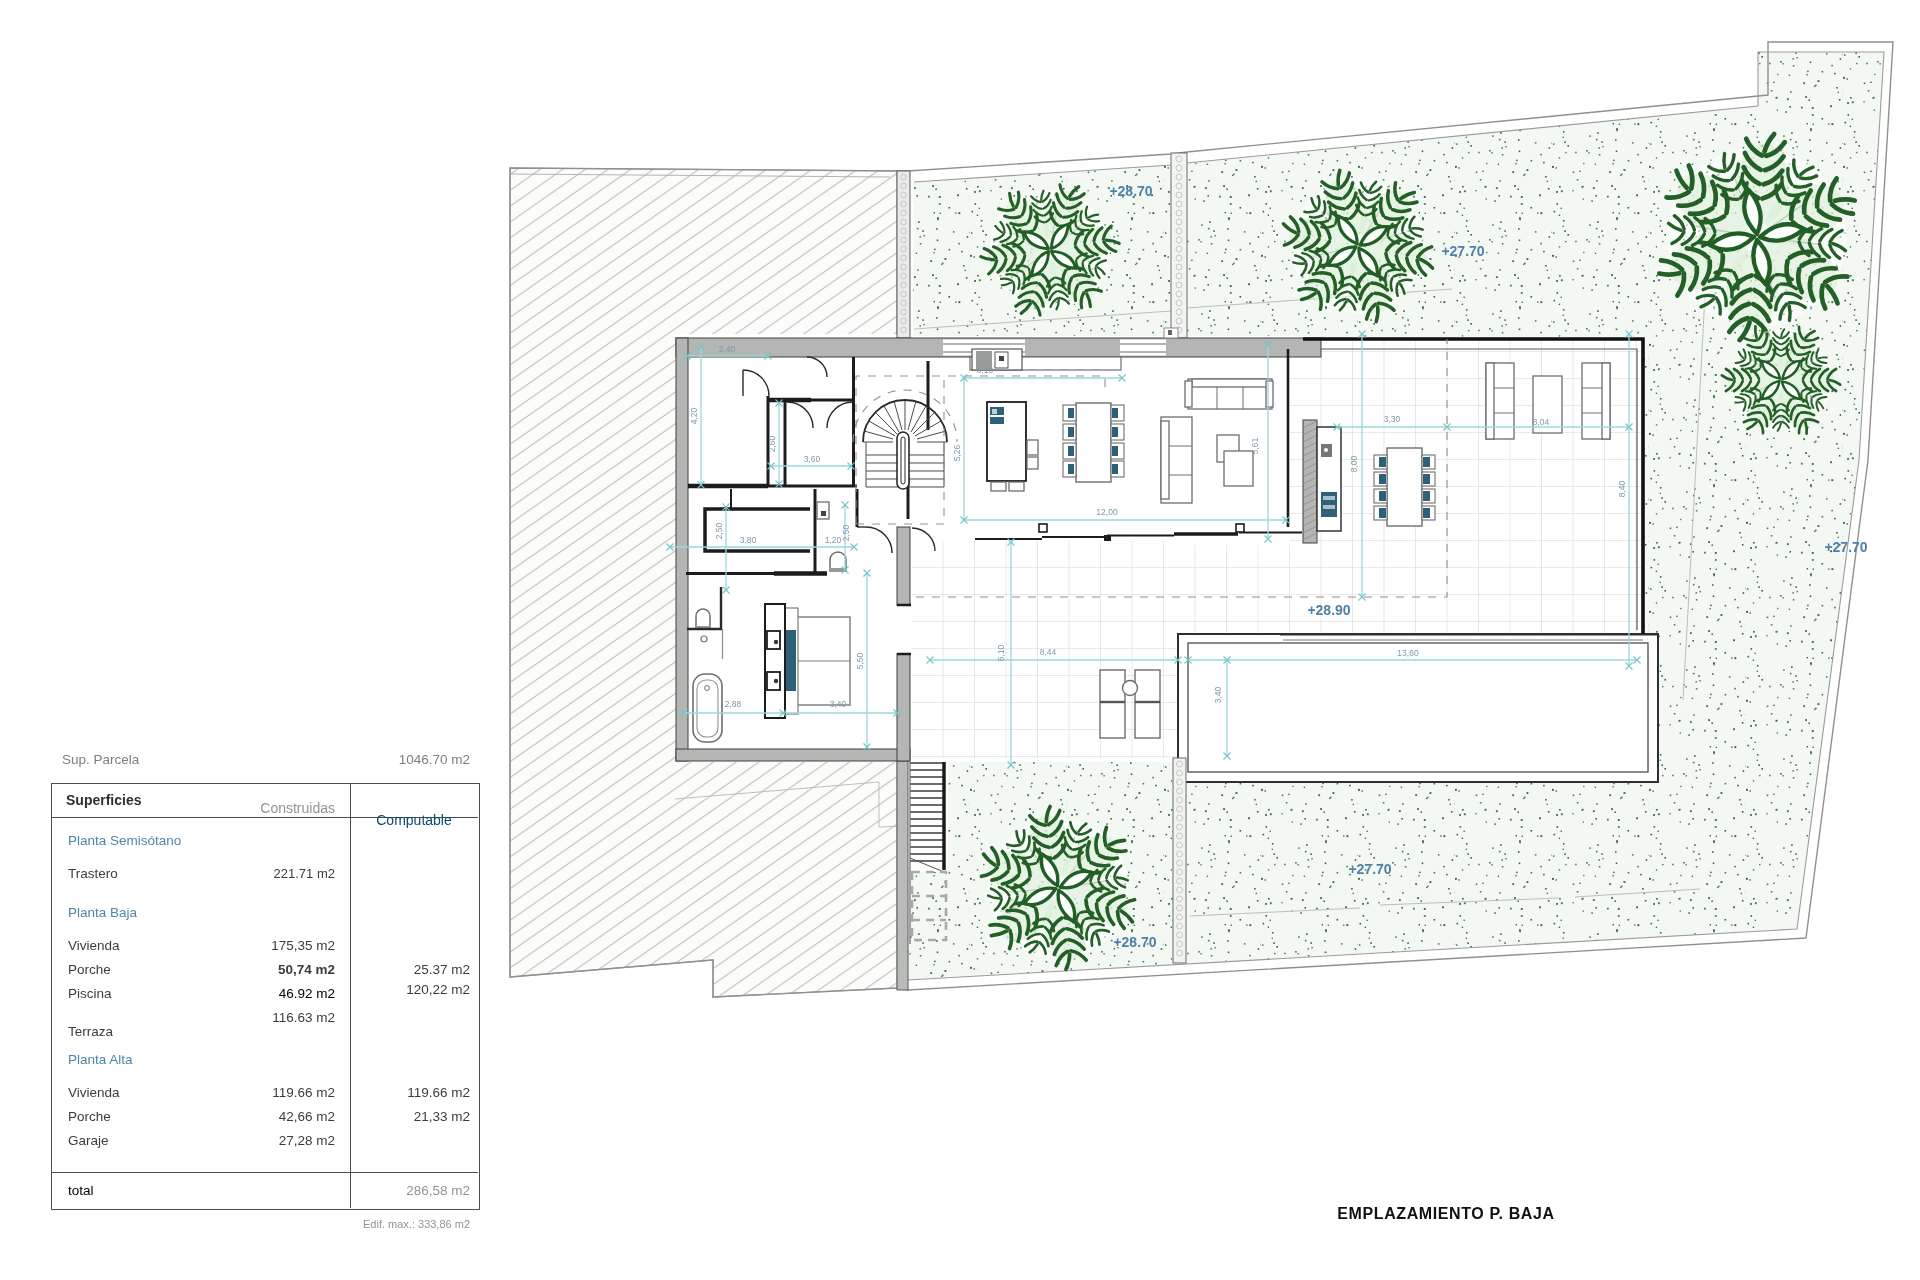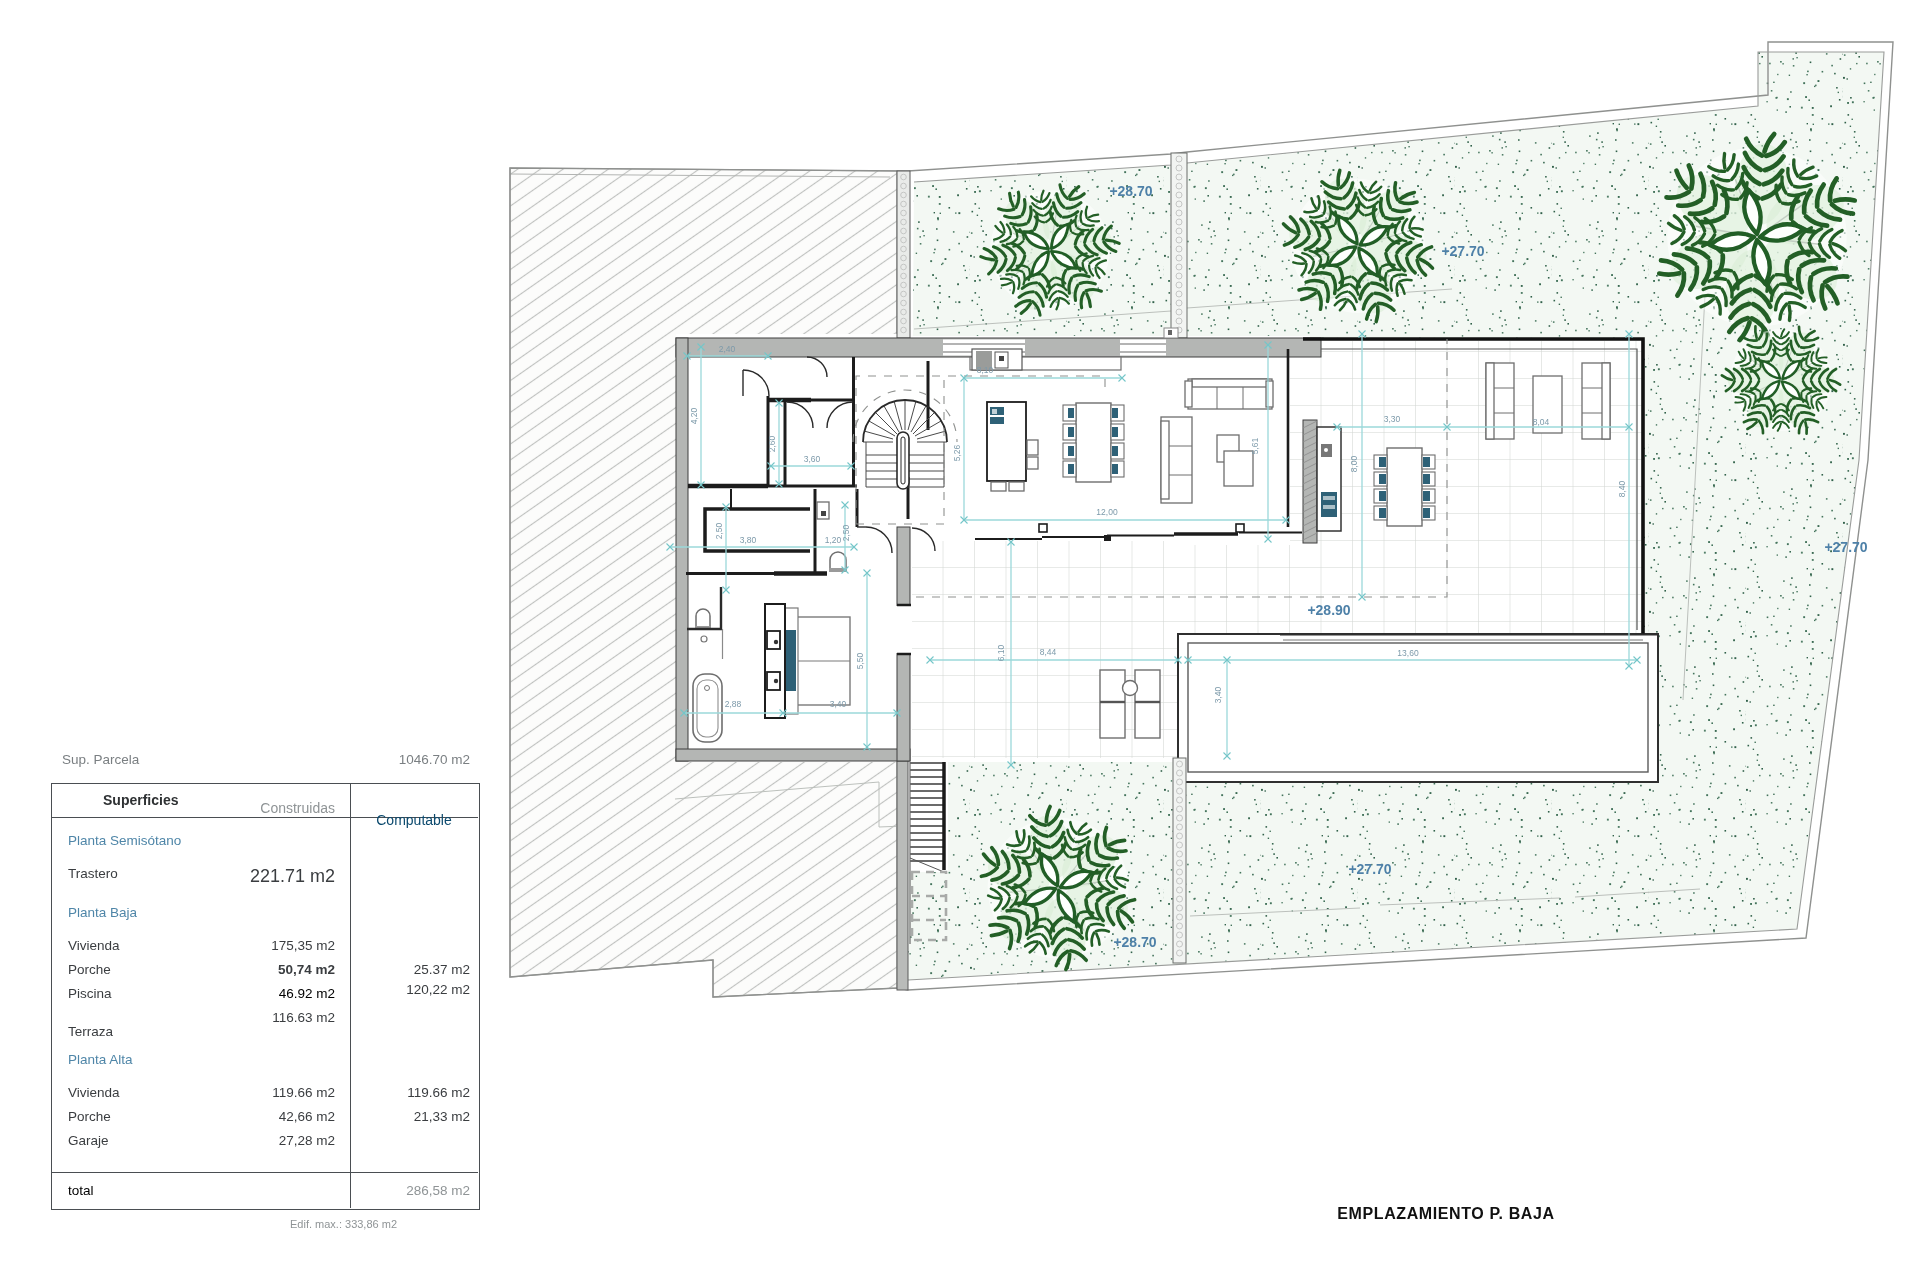--- a/index.html
+++ b/index.html
@@ -706,27 +706,27 @@
 <div style="position:absolute;left:0;top:0;width:520px;font-family:'Liberation Sans',sans-serif;">
 
   <div style="position:absolute;left:62px;top:752px;font-size:13.5px;color:#7a7f82;">Sup. Parcela</div>
   <div style="position:absolute;left:250px;top:752px;width:220px;text-align:right;font-size:13.5px;color:#7a7f82;">1046.70 m2</div>
 
   <div style="position:absolute;left:51px;top:783px;width:427px;height:425px;border:1.6px solid #4a4e52;"></div>
   <div style="position:absolute;left:350px;top:783px;width:0;height:425px;border-left:1.4px solid #4a4e52;"></div>
   <div style="position:absolute;left:51px;top:817px;width:427px;height:0;border-top:1.4px solid #4a4e52;"></div>
   <div style="position:absolute;left:51px;top:1172px;width:427px;height:0;border-top:1.4px solid #4a4e52;"></div>
 
-  <div style="position:absolute;left:66px;top:792px;font-size:14px;font-weight:bold;color:#2e3133;margin-left:37px;">Superficies</div>
+  <div style="position:absolute;left:66px;top:792px;font-size:14px;font-weight:bold;color:#2e3133;">Superficies</div>
   <div style="position:absolute;left:180px;top:792px;width:155px;text-align:right;font-size:14px;color:#8f9496;margin-top:8px;">Construidas</div>
   <div style="position:absolute;left:358px;top:812px;width:112px;text-align:center;font-size:14px;color:#0c4a6e;">Computable</div>
 
   <div style="position:absolute;left:68px;top:833px;font-size:13.5px;color:#4f86a8;">Planta Semisótano</div>
   <div style="position:absolute;left:68px;top:866px;font-size:13.5px;color:#3a3d40;">Trastero</div>
-  <div style="position:absolute;left:200px;top:866px;width:135px;text-align:right;font-size:18px;color:#3a3d40;">221.71 m2</div>
+  <div style="position:absolute;left:200px;top:866px;width:135px;text-align:right;font-size:13px;color:#3a3d40;">221.71 m2</div>
   <div style="position:absolute;left:68px;top:905px;font-size:13.5px;color:#4f86a8;">Planta Baja</div>
   <div style="position:absolute;left:68px;top:938px;font-size:13.5px;color:#3a3d40;">Vivienda</div>
   <div style="position:absolute;left:200px;top:938px;width:135px;text-align:right;font-size:13.5px;color:#3a3d40;">175,35 m2</div>
   <div style="position:absolute;left:340px;top:938px;width:130px;text-align:right;font-size:13.5px;color:#3a3d40;margin-top:44px;">120,22 m2</div>
   <div style="position:absolute;left:68px;top:962px;font-size:13.5px;color:#3a3d40;">Porche</div>
   <div style="position:absolute;left:200px;top:962px;width:135px;text-align:right;font-size:13.5px;color:#3a3d40;font-weight:bold;">50,74 m2</div>
   <div style="position:absolute;left:340px;top:962px;width:130px;text-align:right;font-size:13.5px;color:#3a3d40;">25.37 m2</div>
   <div style="position:absolute;left:68px;top:986px;font-size:13.5px;color:#3a3d40;">Piscina</div>
   <div style="position:absolute;left:200px;top:986px;width:135px;text-align:right;font-size:13.5px;color:#000000;">46.92 m2</div>
   <div style="position:absolute;left:68px;top:1024px;font-size:13.5px;color:#3a3d40;">Terraza</div>
@@ -735,15 +735,15 @@
   <div style="position:absolute;left:68px;top:1085px;font-size:13.5px;color:#3a3d40;">Vivienda</div>
   <div style="position:absolute;left:200px;top:1085px;width:135px;text-align:right;font-size:13.5px;color:#3a3d40;">119.66 m2</div>
   <div style="position:absolute;left:340px;top:1085px;width:130px;text-align:right;font-size:13.5px;color:#3a3d40;">119.66 m2</div>
   <div style="position:absolute;left:68px;top:1109px;font-size:13.5px;color:#3a3d40;">Porche</div>
   <div style="position:absolute;left:200px;top:1109px;width:135px;text-align:right;font-size:13.5px;color:#3a3d40;">42,66 m2</div>
   <div style="position:absolute;left:340px;top:1109px;width:130px;text-align:right;font-size:13.5px;color:#3a3d40;">21,33 m2</div>
   <div style="position:absolute;left:68px;top:1133px;font-size:13.5px;color:#3a3d40;">Garaje</div>
   <div style="position:absolute;left:200px;top:1133px;width:135px;text-align:right;font-size:13.5px;color:#3a3d40;">27,28 m2</div>
   <div style="position:absolute;left:68px;top:1183px;font-size:13.5px;color:#000000;">total</div>
   <div style="position:absolute;left:340px;top:1183px;width:130px;text-align:right;font-size:13.5px;color:#8f9496;">286,58 m2</div>
-  <div style="position:absolute;left:290px;top:1218px;width:180px;font-size:11px;color:#8f9496;">Edif. max.: 333,86 m2</div>
+  <div style="position:absolute;left:290px;top:1218px;width:180px;text-align:right;font-size:11px;color:#8f9496;">Edif. max.: 333,86 m2</div>
 </div>
 
 </div>
 </body></html>

